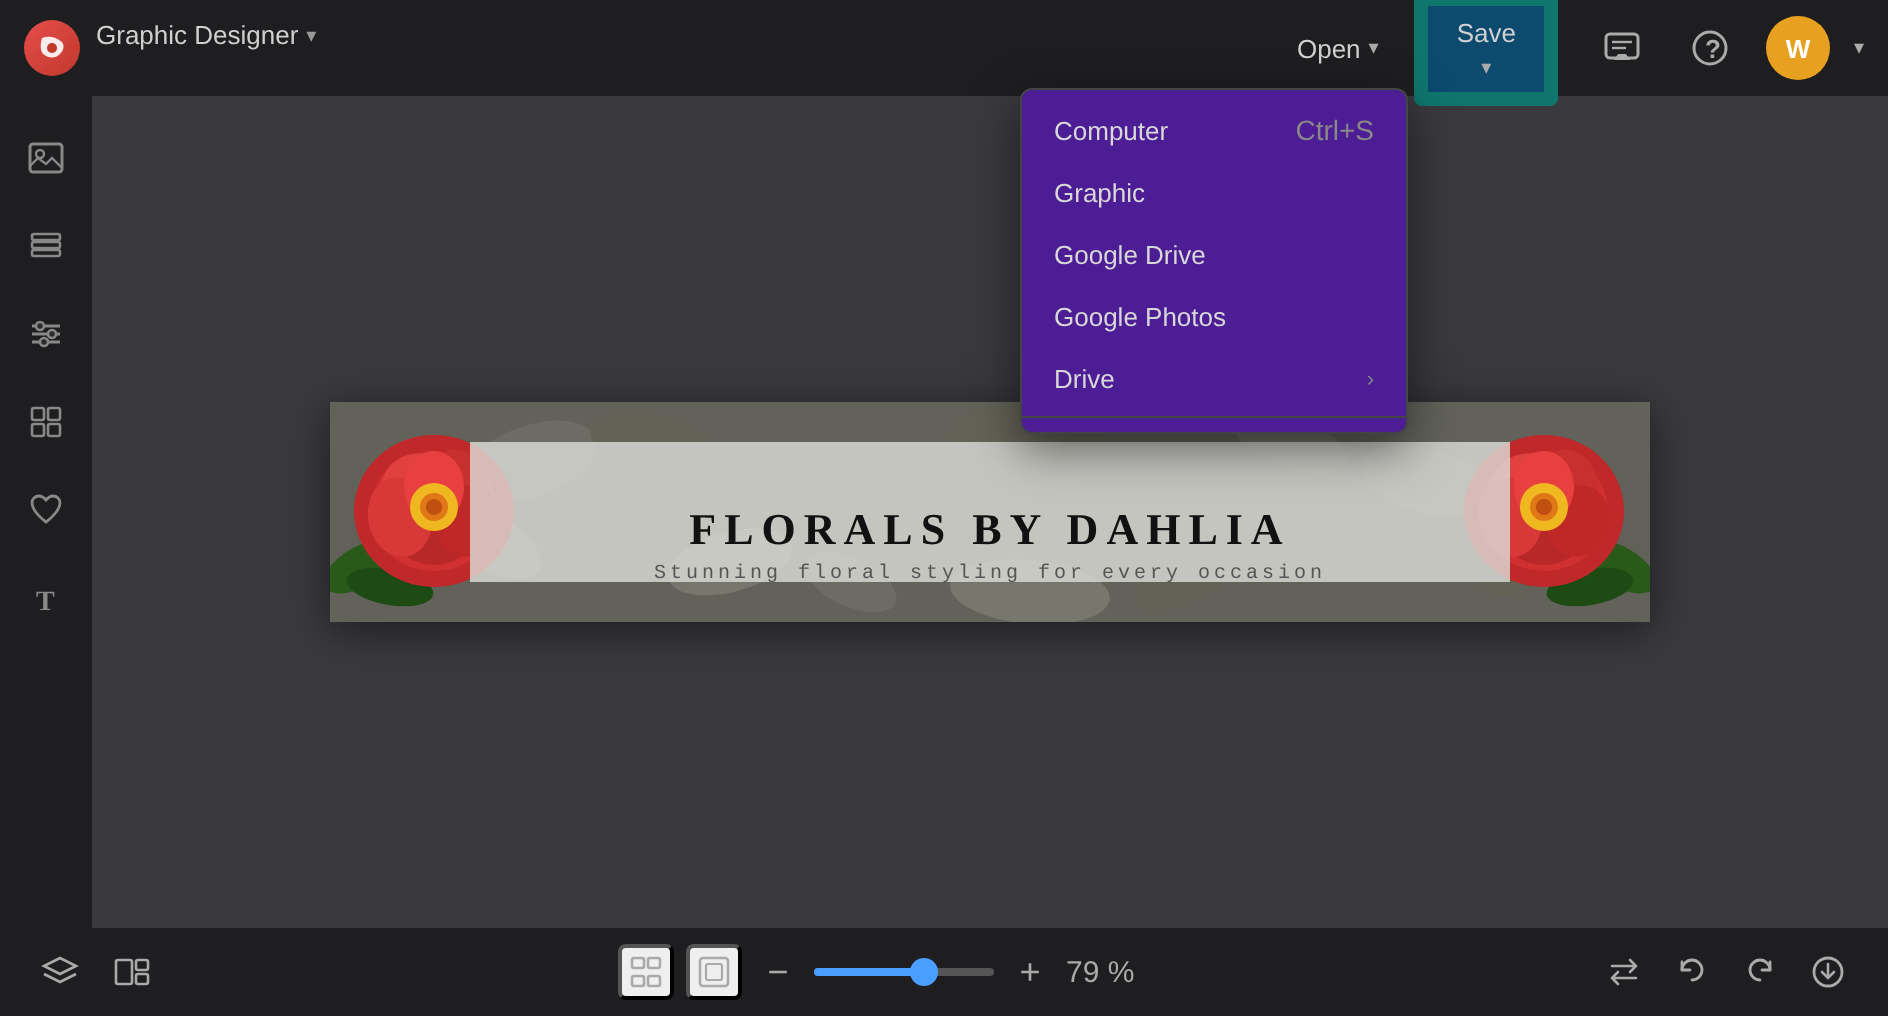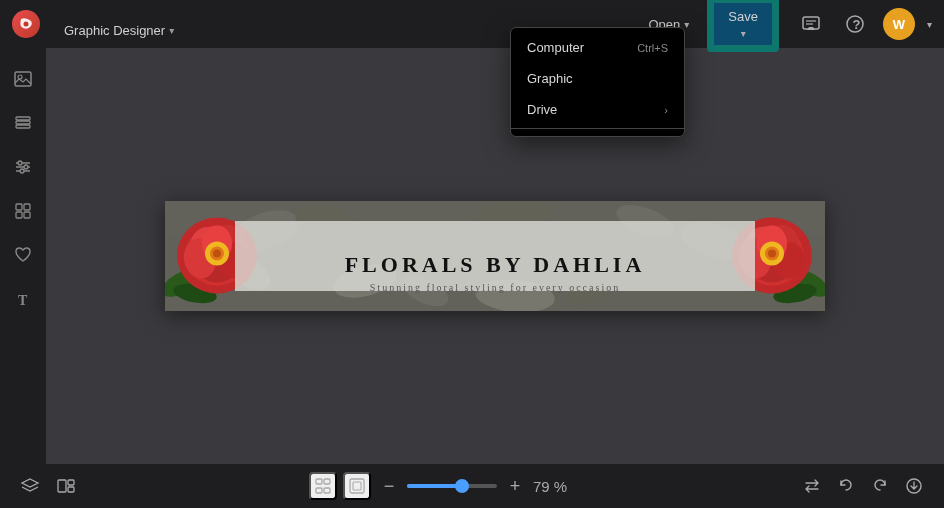--- a/index.html
+++ b/index.html
@@ -17,22 +17,22 @@
       display: flex;
       align-items: center;
       height: 48px;
       background: #1e1e21;
       padding: 0 12px;
       position: relative;
       z-index: 100;
     }
     .logo-area {
       display: flex;
-      align-items: flex-end;
-      gap: 24px;
+      align-items: flex-start;
+      gap: 8px;
       cursor: pointer;
     }
     .logo-circle {
       width: 28px;
       height: 28px;
       border-radius: 50%;
       background: linear-gradient(135deg, #e74c4c, #c0392b);
       display: flex;
       align-items: center;
       justify-content: center;
@@ -187,47 +187,47 @@
       color: #111;
       text-transform: uppercase;
       font-family: Georgia, serif;
       margin-top: 32px;
     }
     .sub-title {
       font-size: 10px;
       letter-spacing: 2px;
       color: #555;
       margin-top: 4px;
-      font-family: Liberation Serif, serif;
+      font-family: Liberation Mono, monospace;
     }
 
     
     .dropdown-menu {
       position: absolute;
-      top: 27px;
+      top: 44px;
       left: 510px;
-      width: 175px;
-      background: #000000;
+      width: 194px;
+      background: #4c1d95;
       border-radius: 6px;
       box-shadow: 0 8px 24px rgba(0,0,0,0.5);
       z-index: 200;
       padding: 4px 0;
       border: 1px solid #444;
     }
     .menu-item {
       display: flex;
       align-items: center;
       justify-content: space-between;
       padding: 8px 16px;
       font-size: 13px;
       color: #d8d8d8;
       cursor: pointer;
     }
     .menu-item .shortcut {
-      font-size: 11px;
+      font-size: 14px;
       color: #888;
     }
     .menu-item .arrow {
       font-size: 11px;
       color: #888;
     }
     .menu-divider {
       height: 1px;
       background: #444;
       margin: 3px 0;
@@ -488,20 +488,28 @@
 <div class="dropdown-menu">
   <div class="menu-item">
     <span>Computer</span>
     <span class="shortcut">Ctrl+S</span>
   </div>
   <div class="menu-item">
     <span>Graphic</span>
     <span class="shortcut"></span>
   </div>
   <div class="menu-item">
+    <span>Google Drive</span>
+    <span class="shortcut"></span>
+  </div>
+  <div class="menu-item">
+    <span>Google Photos</span>
+    <span class="shortcut"></span>
+  </div>
+  <div class="menu-item">
     <span>Drive</span>
     <span class="arrow">›</span>
   </div>
   <div class="menu-divider"></div>
 </div>
 
 <div class="bottombar">
   <div class="bottom-icon">
     <svg width="20" height="20" viewBox="0 0 20 20" fill="none">
       <path d="M10 3 L18 7 L10 11 L2 7Z" stroke="#aaa" stroke-width="1.3" fill="none"></path>

